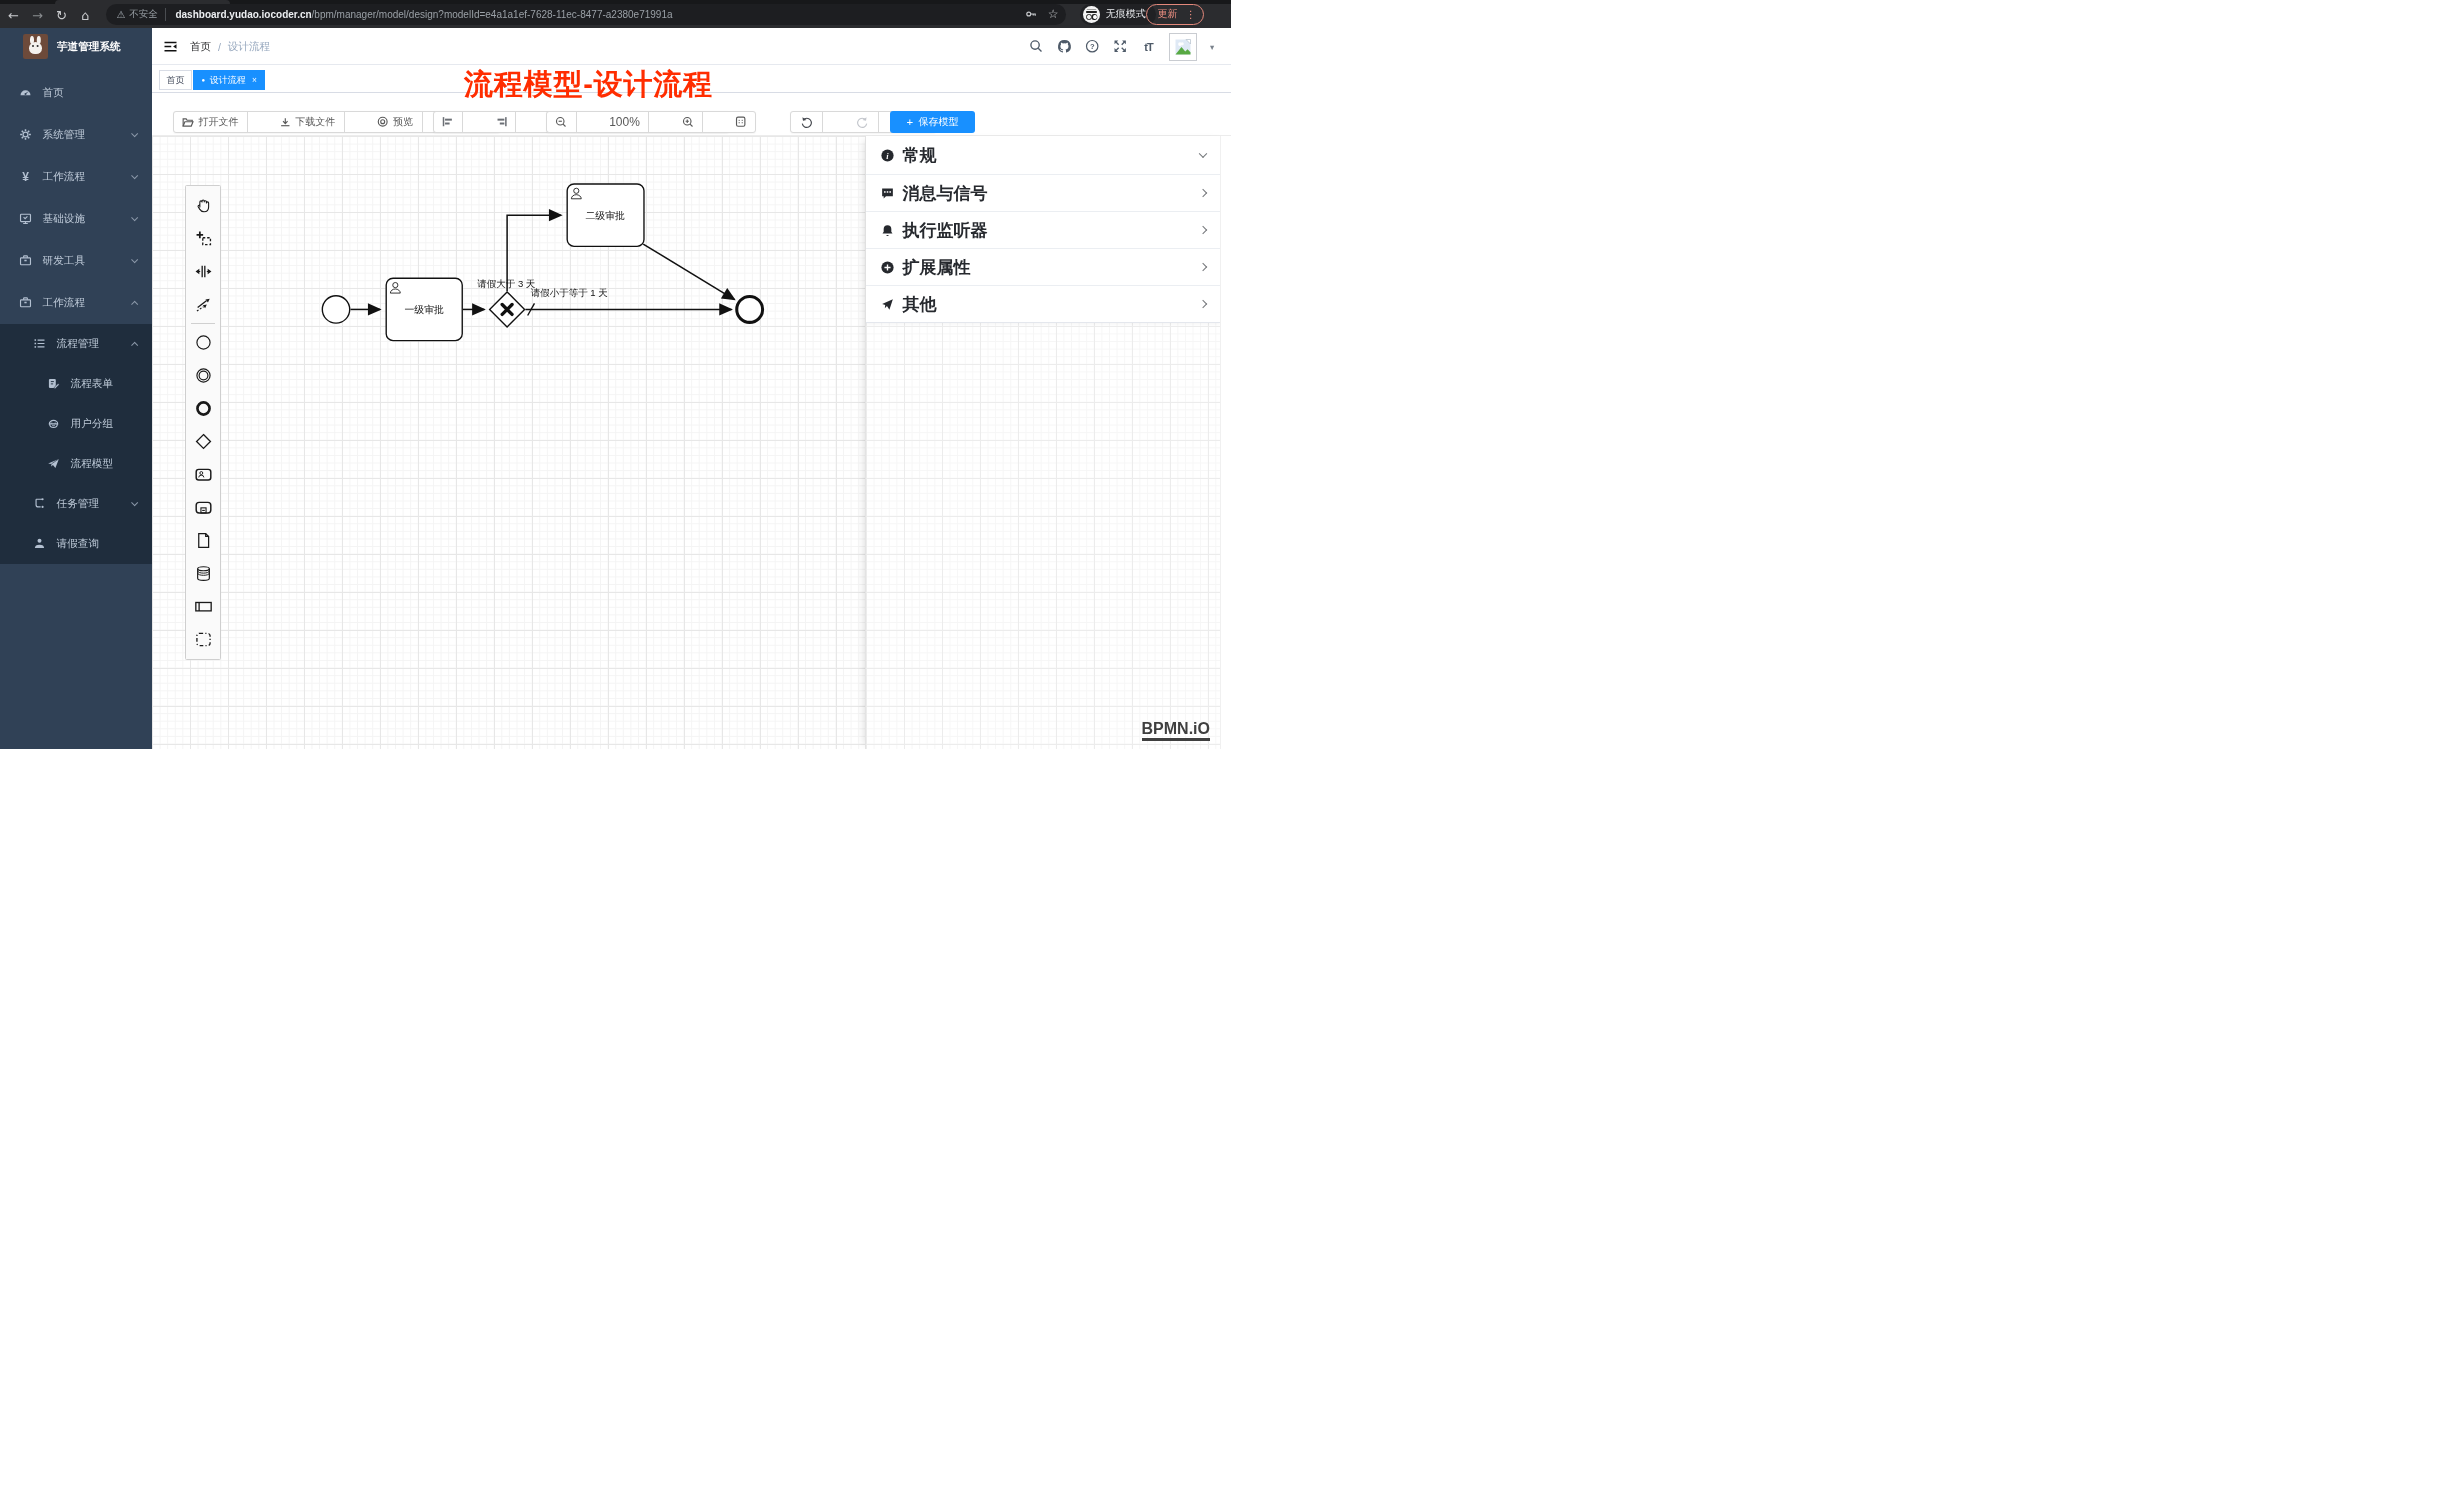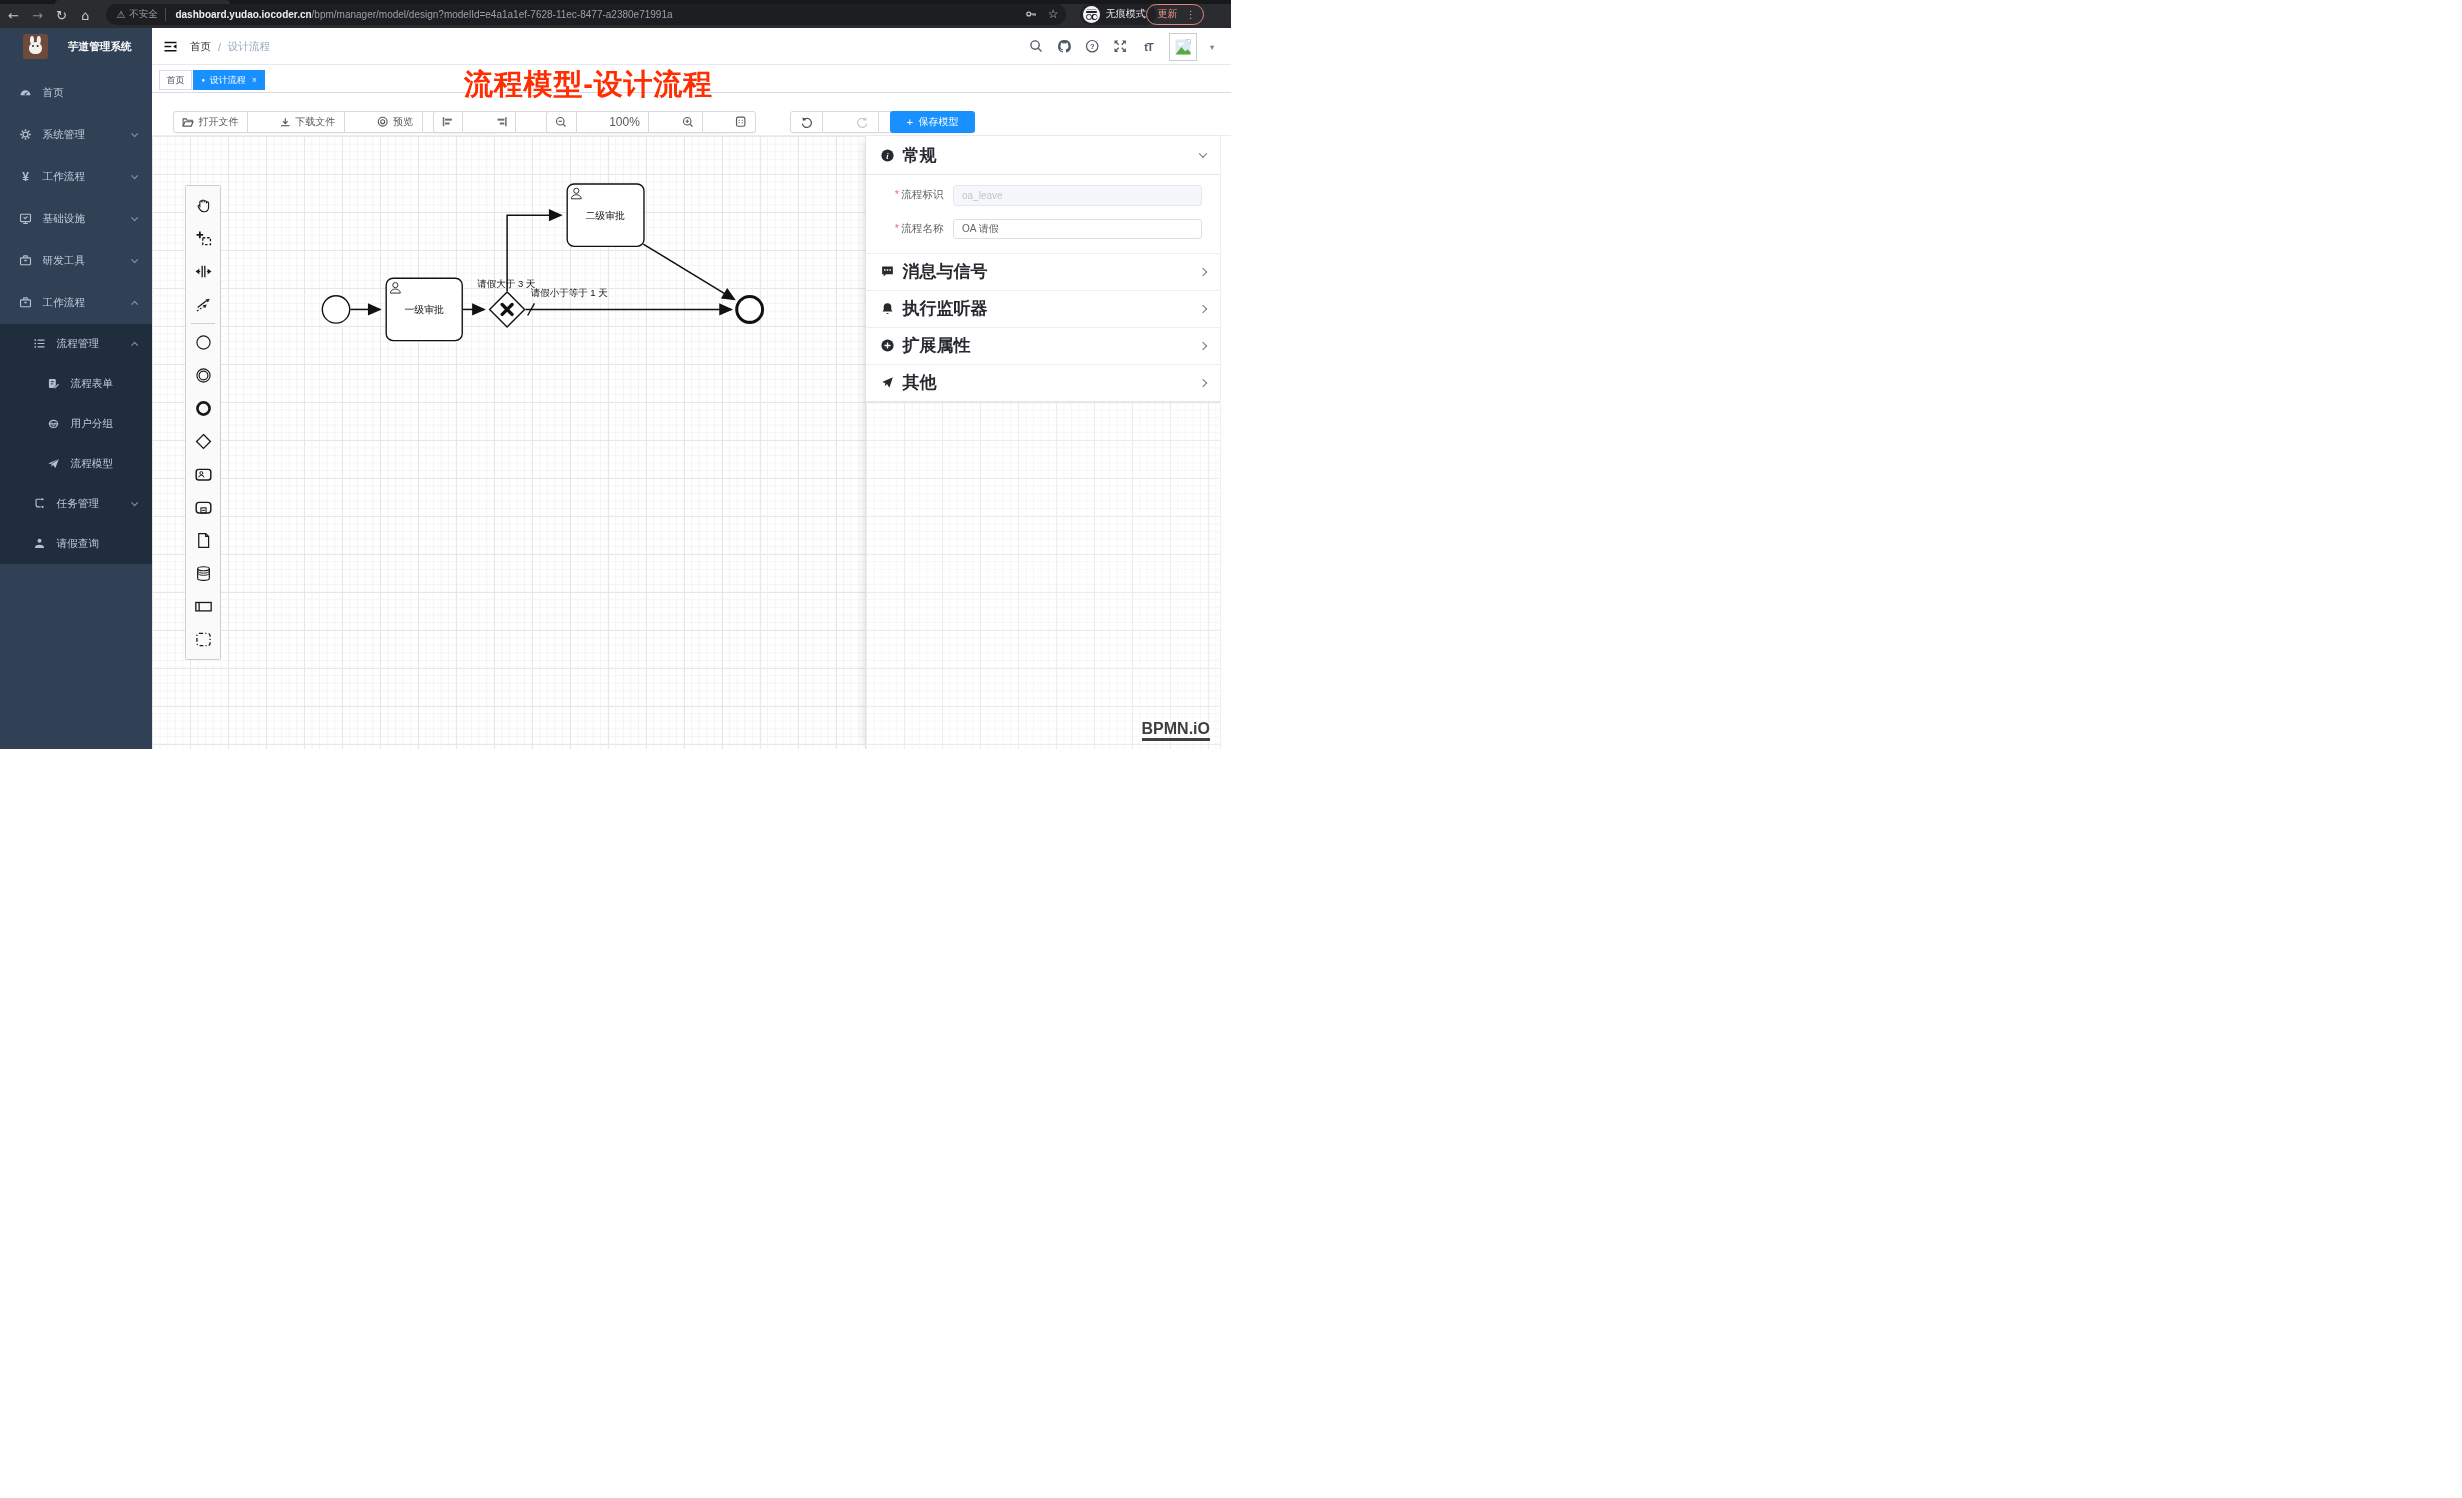--- a/index.html
+++ b/index.html
@@ -25,21 +25,21 @@
   .updbtn { position:absolute; left:1146px; top:3.8px; height:21px; border:1.1px solid #e3887b; border-radius:10.6px; color:#e98d7f; font-size:10px; display:flex; align-items:center; gap:7.6px; padding:0 7.6px 0 10.6px; }
   .updbtn .kebab { font-family:"DejaVu Sans",sans-serif; font-size:10.6px; }
 
   
   .sidebar { position:absolute; left:0; top:28px; width:152px; height:721px; background:#304156; overflow:hidden; }
   .logo-row { height:37px; display:flex; align-items:center; padding-left:23px; }
   .logo-img { width:25px; height:25px; border-radius:2.3px; background:#6d4a3a; position:relative; overflow:hidden; flex:0 0 25px; }
   .logo-img i { position:absolute; left:6px; top:7.6px; width:13px; height:12px; background:#f4f1ee; border-radius:50% 50% 45% 45%; }
   .logo-img i:before { content:""; position:absolute; left:0.8px; top:-5.3px; width:3.8px; height:7.6px; background:#f4f1ee; border-radius:50%; box-shadow:6.8px 0 0 #f4f1ee; }
   .logo-img i:after { content:""; position:absolute; left:3px; top:3.8px; width:1.9px; height:1.9px; border-radius:50%; background:#2c2c2c; box-shadow:4.6px 0 0 #2c2c2c; }
-  .logo-title { color:#fff; font-size:10.6px; font-weight:700; margin-left:20px; white-space:nowrap; }
+  .logo-title { color:#fff; font-size:10.6px; font-weight:700; margin-left:9px; white-space:nowrap; }
   .menu { padding-top:6.8px; }
   .s-item { position:relative; height:42px; display:flex; align-items:center; padding-left:19px; color:#bfcbd9; font-size:10.6px; cursor:pointer; }
   .s-item .s-ico { width:13px; height:13px; display:inline-flex; align-items:center; justify-content:center; color:#b3c0d1; font-size:11.4px; }
   .s-item .s-lbl { margin-left:10.6px; }
   .chev { position:absolute; right:15px; top:50%; width:5.3px; height:5.3px; border-right:1.1px solid #8b98a9; border-bottom:1.1px solid #8b98a9; }
   .chev.down { transform:translateY(-70%) rotate(45deg); }
   .chev.up { transform:translateY(-30%) rotate(-135deg); }
   .submenu { background:#1f2d3d; }
   .submenu .s-item { height:40px; }
   .pl2 { padding-left:33px !important; }
@@ -668,30 +668,20 @@
       <div class="sec-row">
         <span class="sec-ic">
             <svg width="13" height="13" viewBox="0 0 17 17">
               <circle cx="8.5" cy="8.5" r="8" fill="#26292e"></circle>
               <text x="8.5" y="12.5" font-size="11" font-weight="700" font-style="italic" fill="#fff" text-anchor="middle" font-family="Liberation Serif">i</text>
             </svg>
           </span>
         <span class="sec-title">常规</span>
         <span class="sec-chev down"></span>
       </div>
-      <div class="formarea">
-        <div class="f-row">
-          <span class="f-label"><span class="req">*</span><span>流程标识</span></span>
-          <span class="f-input disabled">oa_leave</span>
-        </div>
-        <div class="f-row">
-          <span class="f-label"><span class="req">*</span><span>流程名称</span></span>
-          <span class="f-input">OA 请假</span>
-        </div>
-      </div>
       <div class="sec-row">
         <span class="sec-ic">
             <svg width="13" height="13" viewBox="0 0 17 17">
               <path d="M1.5 2h14v10h-9l-3 3v-3h-2z" fill="#26292e"></path>
               <g fill="#fff">
                 <rect x="4" y="5.5" width="2" height="2"></rect>
                 <rect x="7.5" y="5.5" width="2" height="2"></rect>
                 <rect x="11" y="5.5" width="2" height="2"></rect>
               </g>
             </svg>

